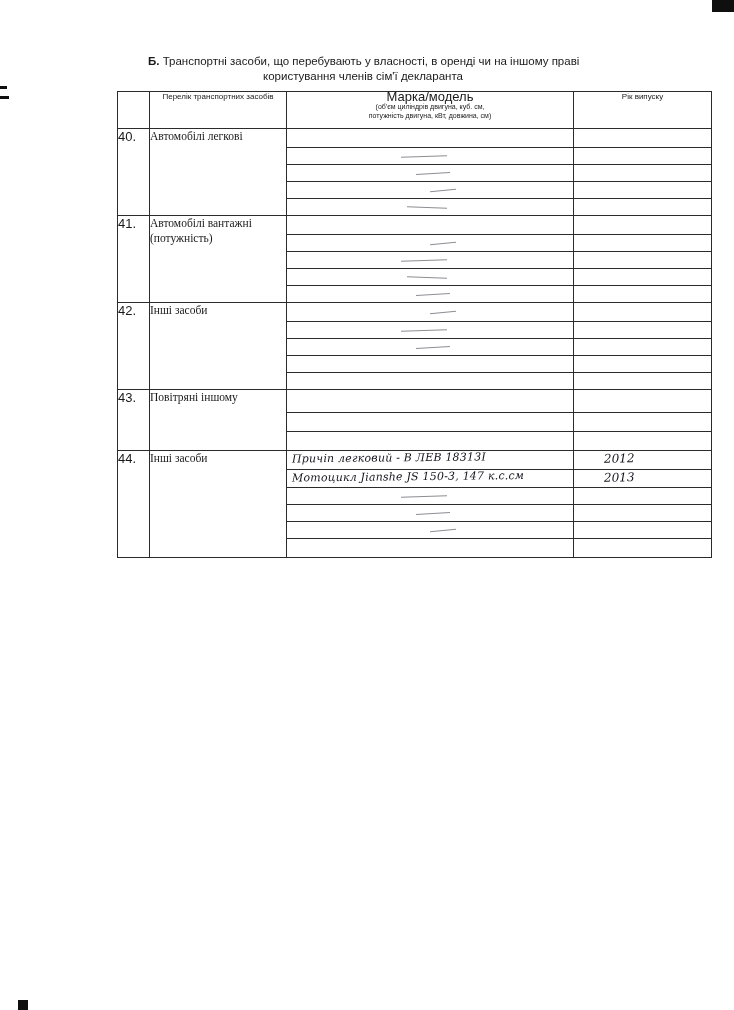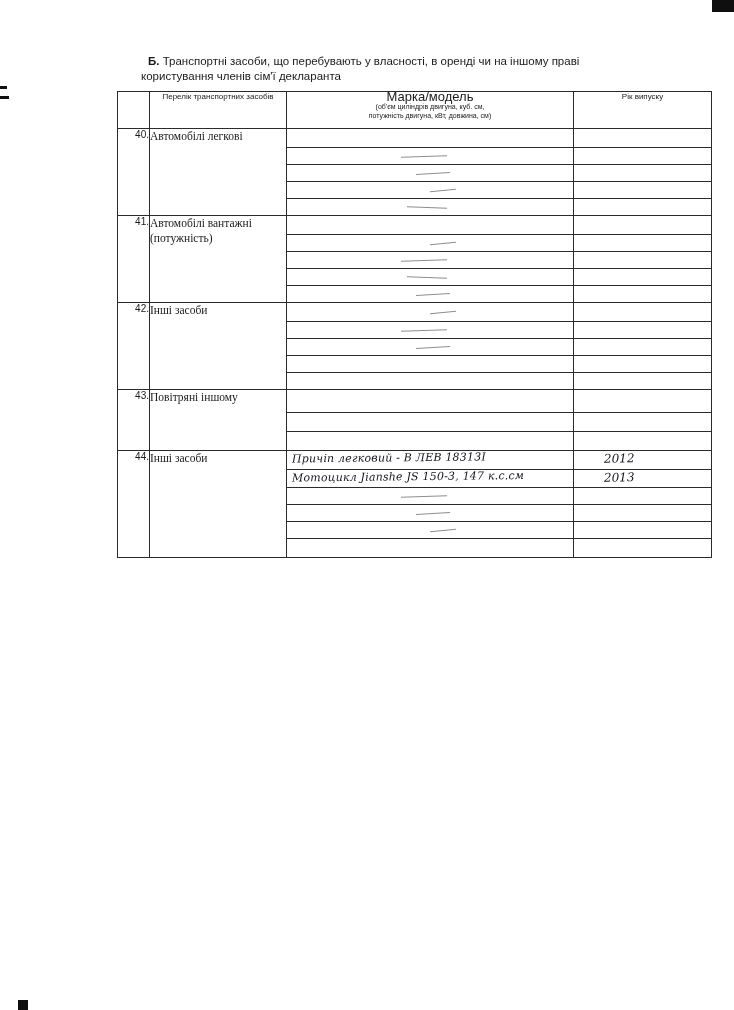--- a/index.html
+++ b/index.html
@@ -57,20 +57,21 @@
   }
   .heading .h-line1 {
     display: block;
     margin-left: 7px;
   }
   .heading .h-line1 b {
     font-weight: bold;
   }
   .heading .h-line2 {
     display: block;
+    margin-left: 122px;
   }
 
   
   .tbl-wrap {
     position: absolute;
     left: 70px;
     top: 91px;
     width: 594px;
     padding-left: 47px;
   }
@@ -103,22 +104,22 @@
     display: block;
   }
   .hdr .model-sub {
     font-size: 7px;
     display: block;
     line-height: 9px;
   }
 
   
   .num-cell {
-    font-size: 10px;
-    text-align: right;
+    font-size: 13px;
+    text-align: left;
     padding: 5px 0 0 6px;
     vertical-align: top;
   }
   .name-cell {
     font-size: 11.5px;
     padding: 5px 0 0 8px;
     vertical-align: top;
     line-height: 15px;
     font-family: Liberation Serif, serif;
   }

